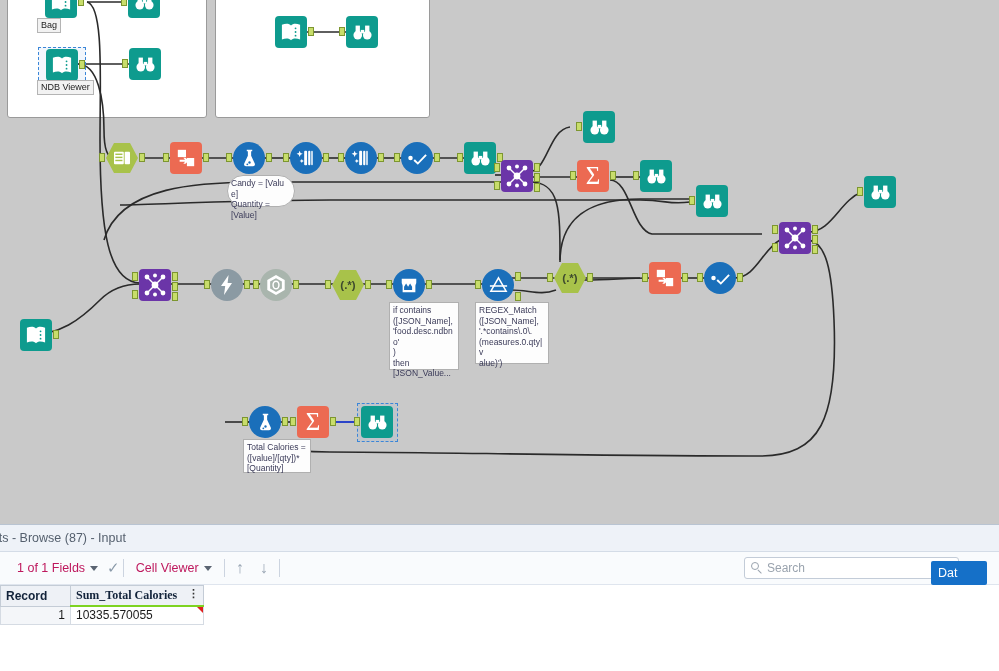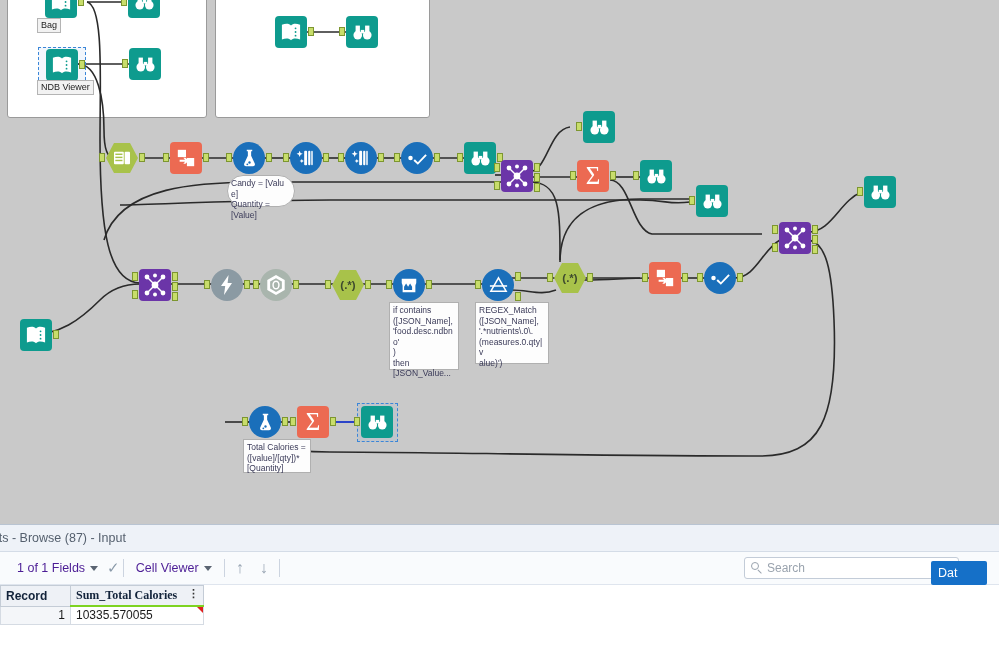--- a/index.html
+++ b/index.html
@@ -87,21 +87,21 @@
     font-size:12.5px;
   }
   #res-title span { padding-left:0; margin-left:-4px; }
 
   #res-toolbar {
     height:33px; background:#f9fbfd; border-bottom:1px solid #dfe5ee;
     display:flex; align-items:center; gap:0px; padding:0 8px;
     position:relative;
   }
   .tb-item { display:flex; align-items:center; gap:5px; padding:0 9px;
-             font-size:12.5px; color:#4c1d95; height:26px; }
+             font-size:12.5px; color:#be185d; height:26px; }
   .tb-sep  { width:1px; height:18px; background:#ccd4e0; margin:0 3px; }
   .caret { width:0;height:0;border-left:4px solid transparent;
            border-right:4px solid transparent;border-top:5px solid #5a6472; }
   .check { color:#8a9aa9; font-size:15px; }
   .arrowi { color:#9aa6b4; font-size:16px; padding:0 8px; }
 
   #searchwrap { position:absolute; right:40px; top:5px;
                 width:215px; height:22px; }
   #search-input {
     width:100%; height:22px; border:1px solid #c3ccd8; border-radius:3px;
@@ -562,21 +562,21 @@
             <path fill="none" stroke="#fff" stroke-width="1.6" d="M11 3L19 17H3z"></path>
             <line x1="2" y1="11.5" x2="20" y2="11.5" stroke="#fff" stroke-width="1.6"></line>
           </svg>
       </div>
       <div class="anchor a-in"></div>
       <div class="anchor a-o1"></div>
       <div class="anchor a-o3"></div>
     </div>
     <div class="annot" style="left:475px; top:302px; width:74px; height:62px; white-space:pre-line;">REGEX_Match
 ([JSON_Name],
-'.*nutrients\.0\.
+'.*contains\.0\.
 (measures.0.qty|v
 alue)')</div>
 
     <div class="tool" style="left:554px; top:262px;">
       <div class="hexw c-regex" style="font-size:11.5px; font-weight:bold; color:#3e4a2e;">(.*)</div>
       <div class="anchor a-in"></div>
       <div class="anchor a-out"></div>
     </div>
 
     <div class="tool" style="left:649px; top:262px;">

